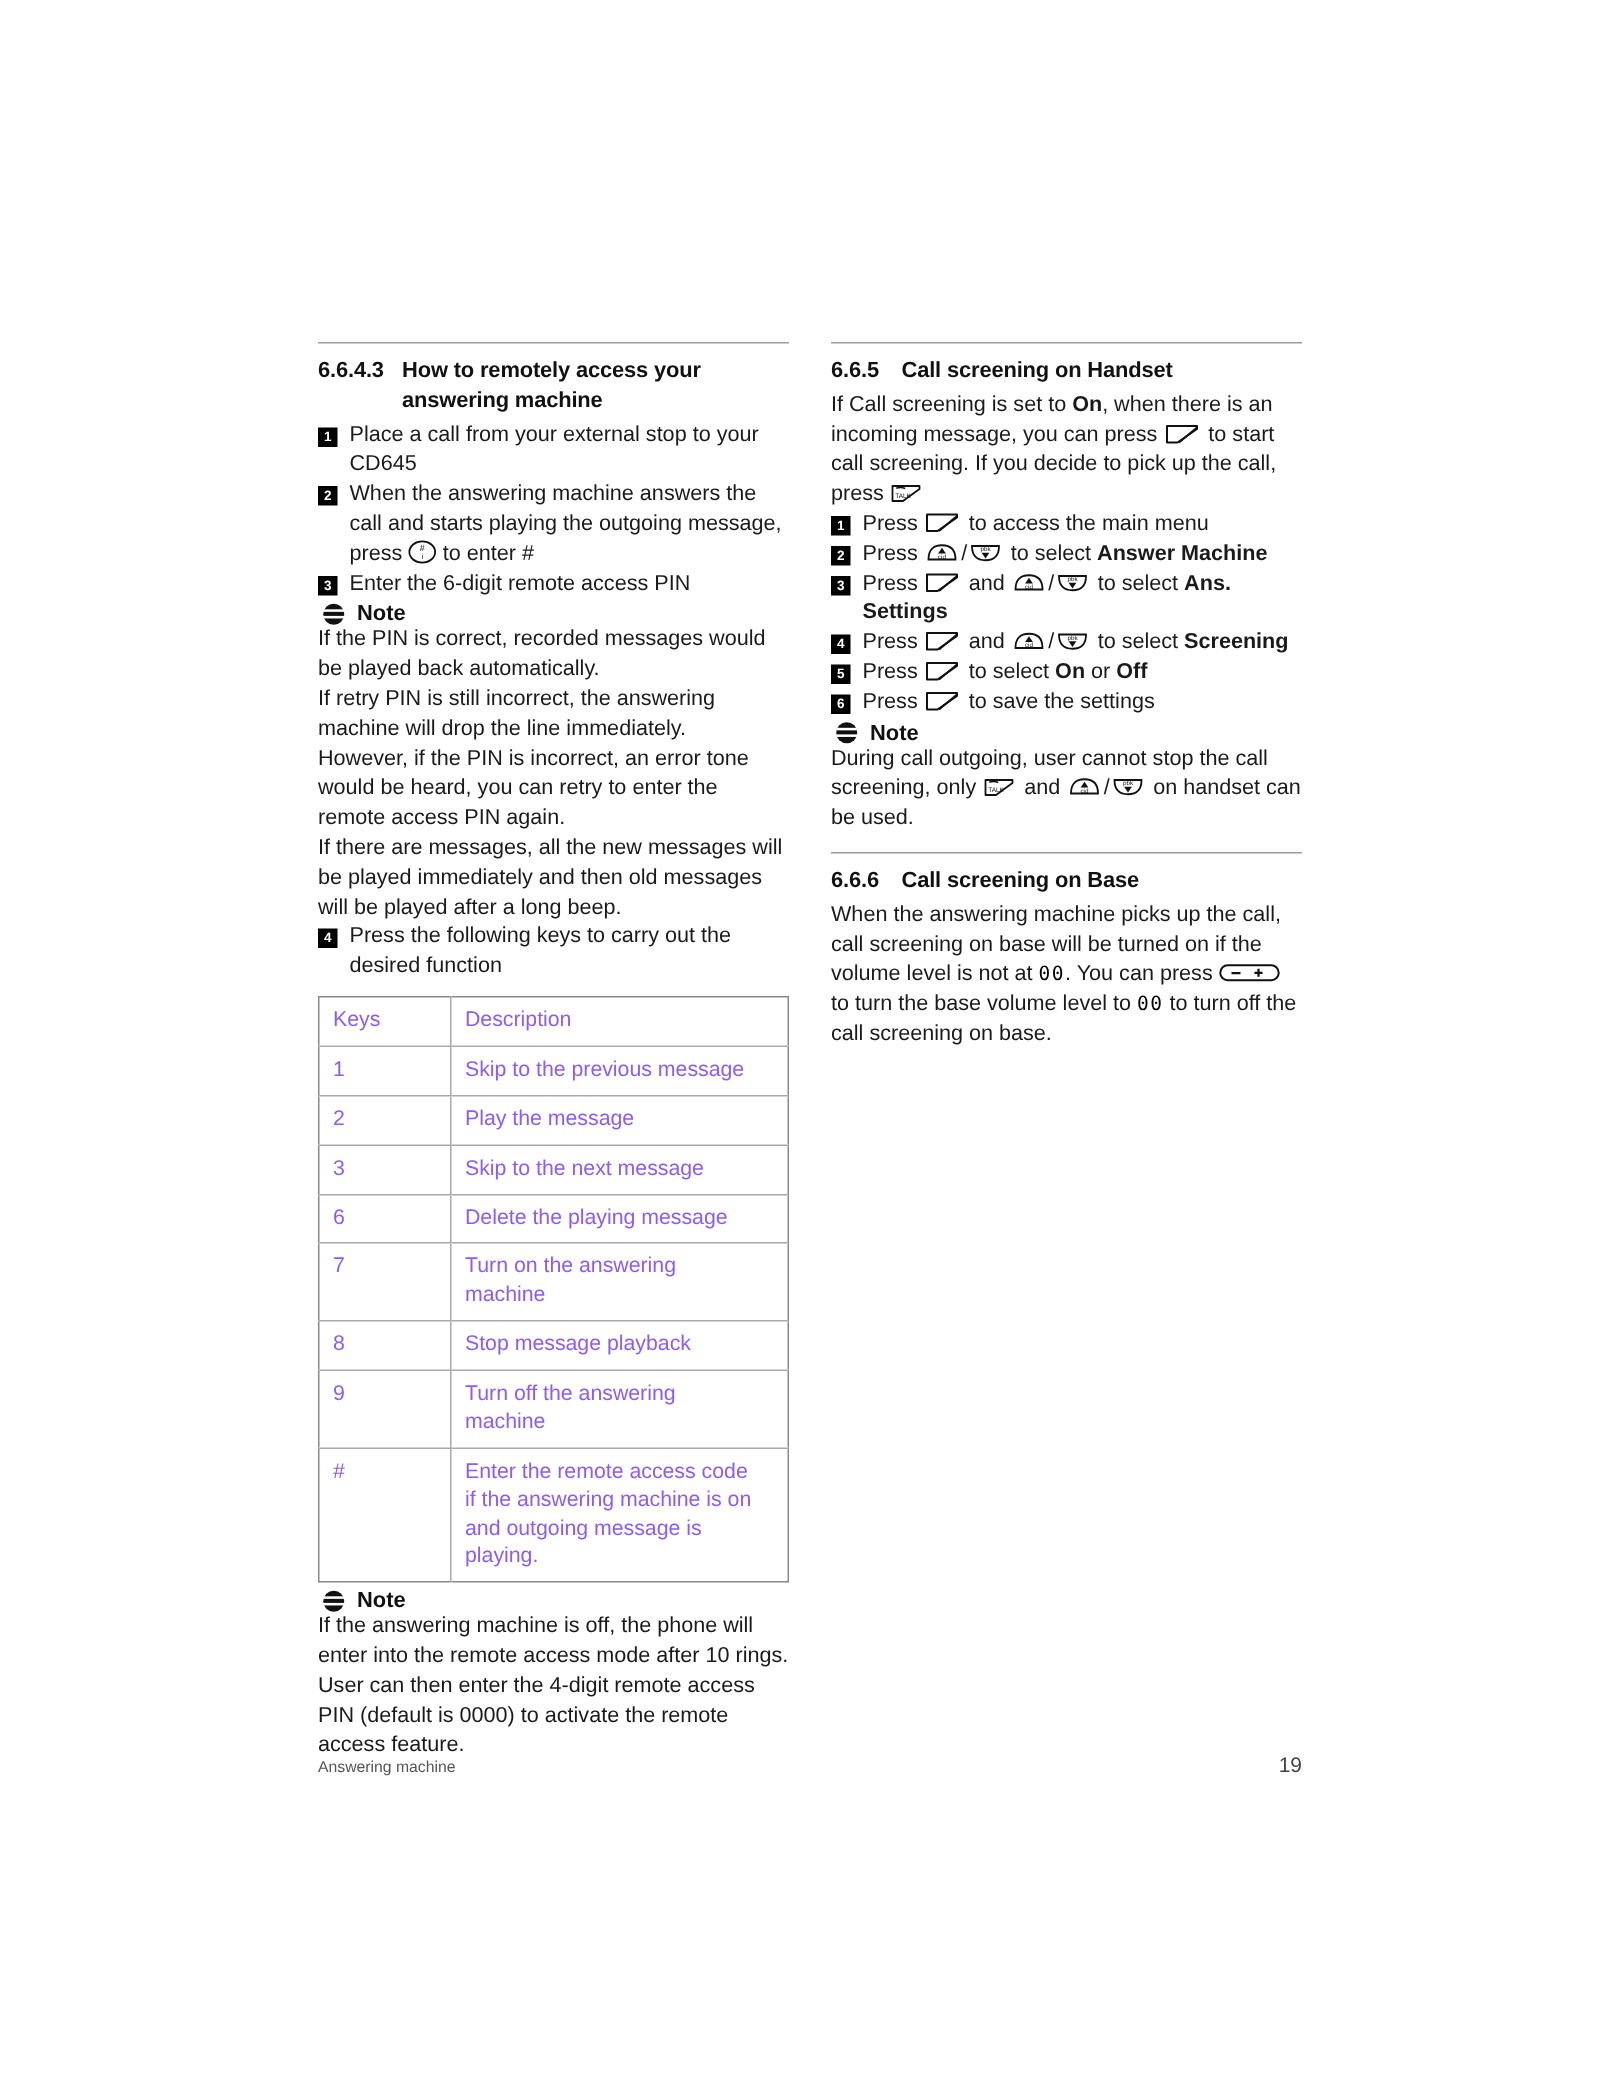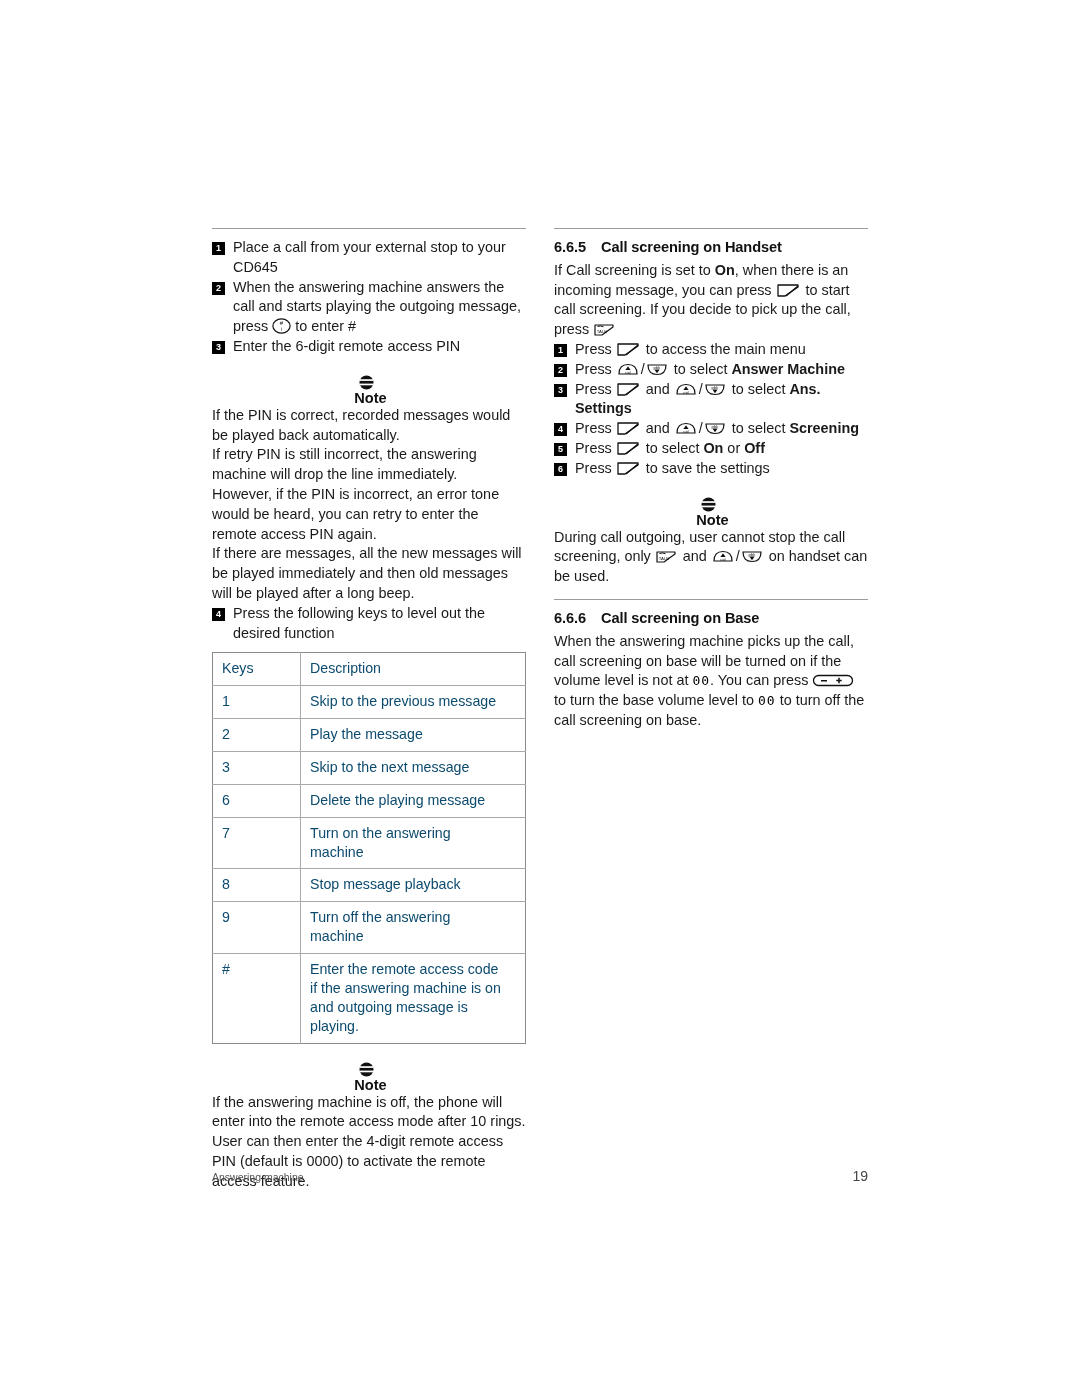--- a/index.html
+++ b/index.html
@@ -97,22 +97,21 @@
     margin-top: 4px;
     margin-right: 8px;
   }
   .step .step-text { flex: 1 1 auto; }
   .step .cont { display: block; }
 
   
   .note-head {
     display: flex;
     align-items: center;
-    margin: 18px 0 0 3px;
-    flex-direction: column;
+    margin: 2px 0 0 3px;
   }
   .note-icon {
     width: 15px;
     height: 15px;
     margin-right: 8px;
     flex: 0 0 auto;
   }
   .note-title {
     font-size: 14.6px;
     font-weight: bold;
@@ -126,21 +125,21 @@
     margin-top: 9px;
     margin-bottom: 4px;
     border: 1px solid #8a8a8a;
   }
   table.keys td {
     border-top: 1px solid #a9a9a9;
     padding: 6px 22px 7px 9px;
     font-size: 14.2px;
     line-height: 1.33;
     vertical-align: top;
-    color: #0c4a6e;
+    color: #8b5cf6;
   }
   table.keys tr:first-child td {
     border-top: none;
   }
   table.keys td.k {
     width: 56px;
     border-right: 1px solid #a9a9a9;
   }
 
   
@@ -179,20 +178,24 @@
 <body>
 
 <div class="page">
 
   <div class="columns">
 
     <div class="col">
 
       <div class="rule"></div>
 
+      <h2 class="section-head">
+        <span class="num">6.6.4.3</span><span>How to remotely access your</span>
+        <span class="indented-line">answering machine</span>
+      </h2>
 
       <div class="step">
         <span class="marker">1</span>
         <span class="step-text">Place a call from your external stop to your CD645</span>
       </div>
 
       <div class="step">
         <span class="marker">2</span>
         <span class="step-text"><span>When the answering machine answers the call and starts playing the outgoing message, press </span><span class="ikey"><svg width="19" height="16" viewBox="0 0 19 16">
                 <ellipse cx="9.5" cy="8" rx="8.6" ry="7.1" fill="none" stroke="#111" stroke-width="1.2"></ellipse>
@@ -219,21 +222,21 @@
 
       <div class="para-block">
         <p class="body note-body">If the PIN is correct, recorded messages would be played back automatically.</p>
         <p class="body note-body">If retry PIN is still incorrect, the answering machine will drop the line immediately.</p>
         <p class="body note-body">However, if the PIN is incorrect, an error tone would be heard, you can retry to enter the remote access PIN again.</p>
         <p class="body note-body">If there are messages, all the new messages will be played immediately and then old messages will be played after a long beep.</p>
       </div>
 
       <div class="step">
         <span class="marker">4</span>
-        <span class="step-text">Press the following keys to level out the desired function</span>
+        <span class="step-text">Press the following keys to carry out the desired function</span>
       </div>
 
       <table class="keys">
         <tbody>
           <tr>
             <td class="k">Keys</td>
             <td>Description</td>
           </tr>
           <tr>
             <td class="k">1</td>

